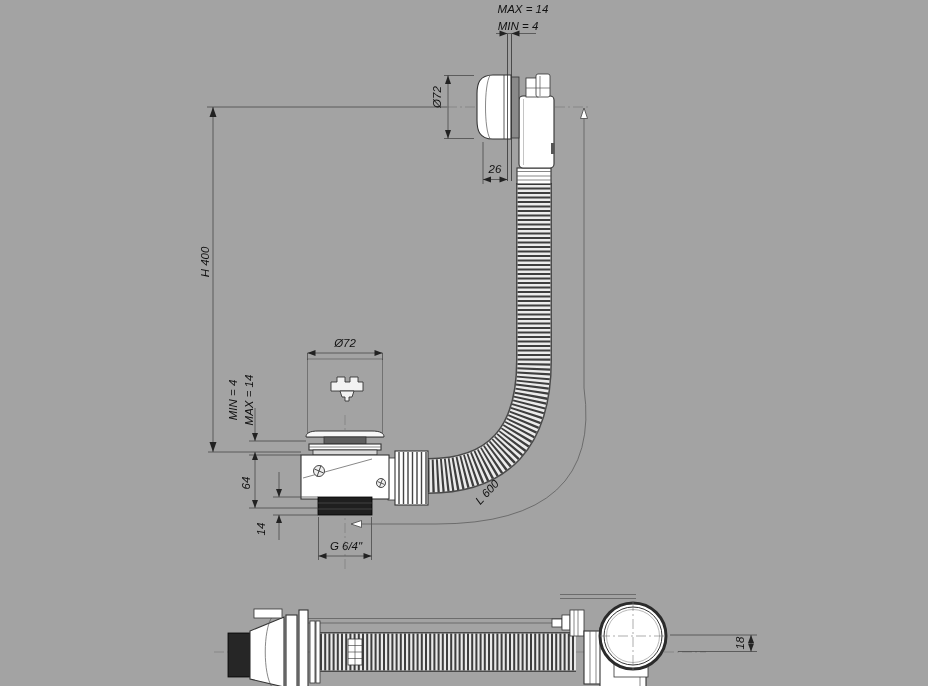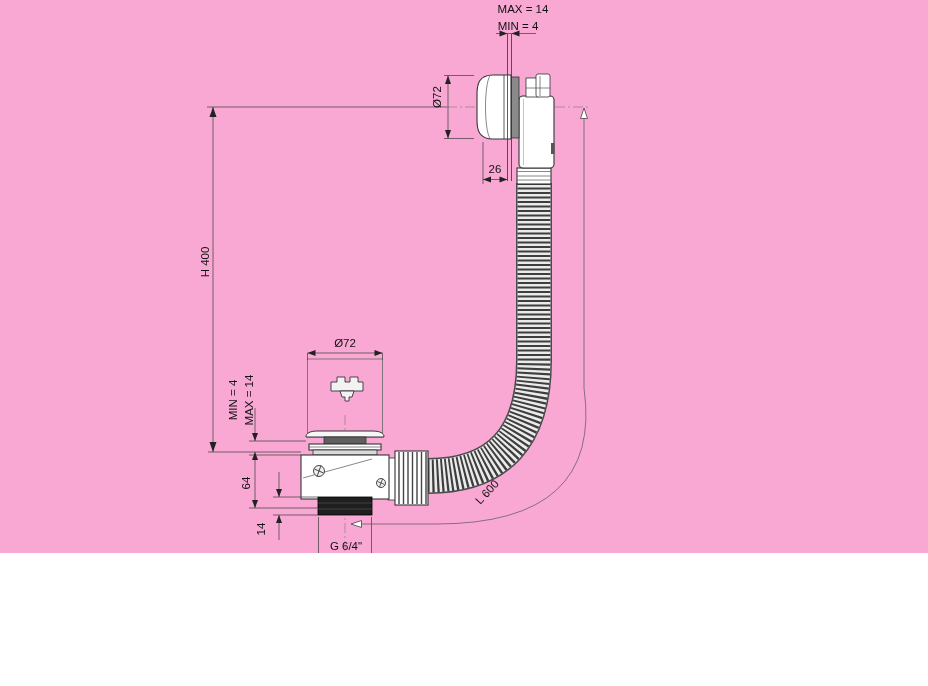--- a/index.html
+++ b/index.html
@@ -1,16 +1,16 @@
 <!DOCTYPE html>
 <html><head>
 <meta charset="utf-8">
 <style>
   html,body{margin:0;padding:0;background:#ffffff;}
-  .canvas{position:relative;width:928px;height:553px;background:#f9a8d4;overflow:hidden;}
+  .canvas{position:relative;width:928px;height:686px;background:#a3a3a3;overflow:hidden;font-style:italic;}
   svg{display:block;}
   text{font-family:"Liberation Sans", sans-serif;font-size:11.5px;fill:#111;}
   .dim{stroke:#444;stroke-width:0.75;fill:none;}
   .thin{stroke:#555;stroke-width:0.7;fill:none;}
   .part{stroke:#333;stroke-width:1.1;fill:#fff;}
   .part-thin{stroke:#333;stroke-width:0.8;fill:#fff;}
   .cl{stroke:#777;stroke-width:0.6;fill:none;stroke-dasharray:10 3 2 3;}
   .arrow{fill:#222;stroke:none;}
   .oarrow{fill:#fff;stroke:#444;stroke-width:0.8;}
 </style>

